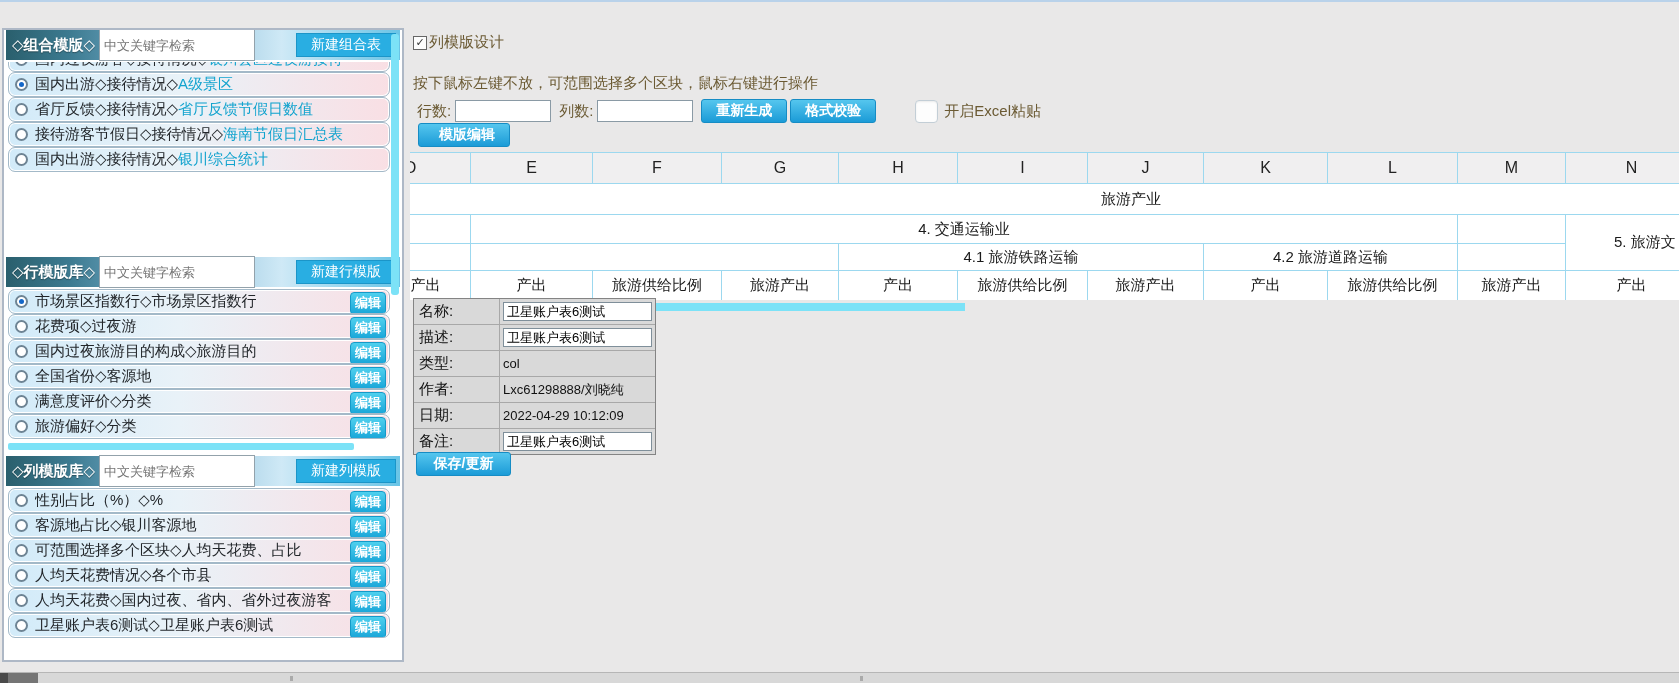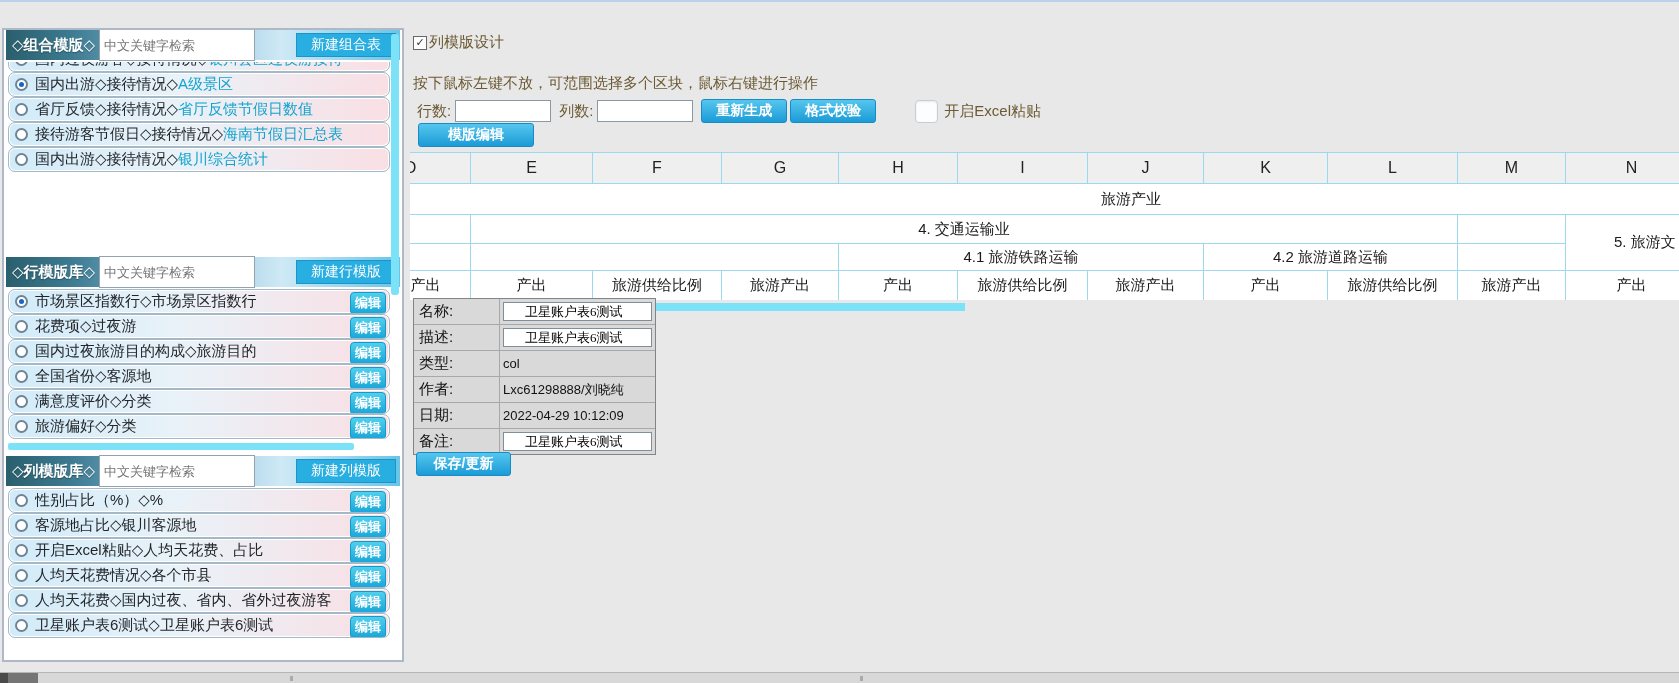--- a/index.html
+++ b/index.html
@@ -69,21 +69,21 @@
   .instruction{position:absolute;left:413px;top:74px;color:#6b5a33;font-size:15px;white-space:nowrap;}
   .ctl-row{position:absolute;left:417px;top:98px;height:26px;display:flex;align-items:center;color:#6b5a33;font-size:15px;}
   .ctl-row .lbl{margin-right:4px;}
   .num-input{width:96px;height:22px;border:1px solid #8a9aa5;background:#fff;margin-right:8px;outline:none;font-size:14px;padding:0 4px;box-sizing:border-box;}
   .grad-btn{
     height:24px;background:linear-gradient(180deg,#55c6ee,#1b9bd7);
     border:1px solid #168cc4;border-radius:3px;color:#fff;font-weight:bold;
     font-size:14px;padding:0 14px;margin-right:3px;cursor:pointer;
   }
   .excel-cb{width:21px;height:21px;background:#fdfdfd;border:1px solid #c3ced6;border-radius:4px;margin:0 6px 0 36px;box-shadow:inset 0 1px 2px rgba(0,0,0,.08);}
-  .tpl-edit{position:absolute;left:418px;top:123px;width:116px;height:24px;}
+  .tpl-edit{position:absolute;left:418px;top:123px;width:92px;height:24px;text-align:right;}
 
   
   .grid-clip{position:absolute;left:410px;top:152px;width:1269px;height:148px;overflow:hidden;}
   .grid-inner{
     position:absolute;left:-60px;top:0;width:1561px;
     display:grid;
     grid-template-columns:120px 122px 129px 117px 119px 130px 116px 124px 130px 108px 132px 214px;
     grid-template-rows:31px 31px 29px 27px 30px;
     border-top:1px solid #9cd8ef;border-left:1px solid #9cd8ef;
     background:#fff;box-sizing:border-box;
@@ -101,21 +101,21 @@
 
   
   .meta-form{
     position:absolute;left:413px;top:298px;width:243px;
     border:1px solid #848484;background:#d9d9d9;box-sizing:border-box;
   }
   .meta-row{display:flex;height:25px;border-bottom:1px solid #a8a8a8;align-items:center;}
   .meta-row:last-child{border-bottom:none;justify-content:center;}
   .meta-label{flex:0 0 86px;border-right:1px solid #a8a8a8;align-self:stretch;display:flex;align-items:center;padding-left:5px;font-size:15px;color:#111;box-sizing:border-box;}
   .meta-val{flex:1;padding:0 3px;display:flex;align-items:center;overflow:hidden;}
-  .meta-input{width:100%;height:19px;border:1px solid #7f8f9a;background:#fff;font-size:13px;padding:0 21px;outline:none;box-sizing:border-box;font-family:Liberation Serif, serif;}
+  .meta-input{width:100%;height:19px;border:1px solid #7f8f9a;background:#fff;font-size:13px;padding:0 3px;outline:none;box-sizing:border-box;font-family:Liberation Sans, sans-serif;}
   .meta-ro{font-size:13px;color:#111;white-space:nowrap;}
   .save-btn{position:absolute;left:416px;top:452px;width:95px;height:24px;}
 
   
   .hscroll{position:absolute;left:0;bottom:0;width:100%;height:11px;background:#d8d8d8;border-top:1px solid #b6b6b6;box-sizing:border-box;}
   .hscroll .handle{position:absolute;left:0;top:0;width:38px;height:10px;background:#757575;}
   .hscroll .corner{position:absolute;left:0;top:0;width:8px;height:10px;background:#4a4a4a;}
   .hscroll .tick{position:absolute;top:3px;width:3px;height:5px;background:#aaa;}
 </style>
 </head>
@@ -206,21 +206,21 @@
             <div class="txt">性别占比（%）◇%</div>
             <div class="edit-btn">编辑</div>
           </div>
           <div class="side-item">
             <div class="radio"></div>
             <div class="txt">客源地占比◇银川客源地</div>
             <div class="edit-btn">编辑</div>
           </div>
           <div class="side-item">
             <div class="radio"></div>
-            <div class="txt">开启Excel粘贴◇人均天花费、占比</div>
+            <div class="txt">可范围选择多个区块◇人均天花费、占比</div>
             <div class="edit-btn">编辑</div>
           </div>
           <div class="side-item">
             <div class="radio"></div>
             <div class="txt">人均天花费情况◇各个市县</div>
             <div class="edit-btn">编辑</div>
           </div>
           <div class="side-item">
             <div class="radio"></div>
             <div class="txt">人均天花费◇国内过夜、省内、省外过夜游客</div>

